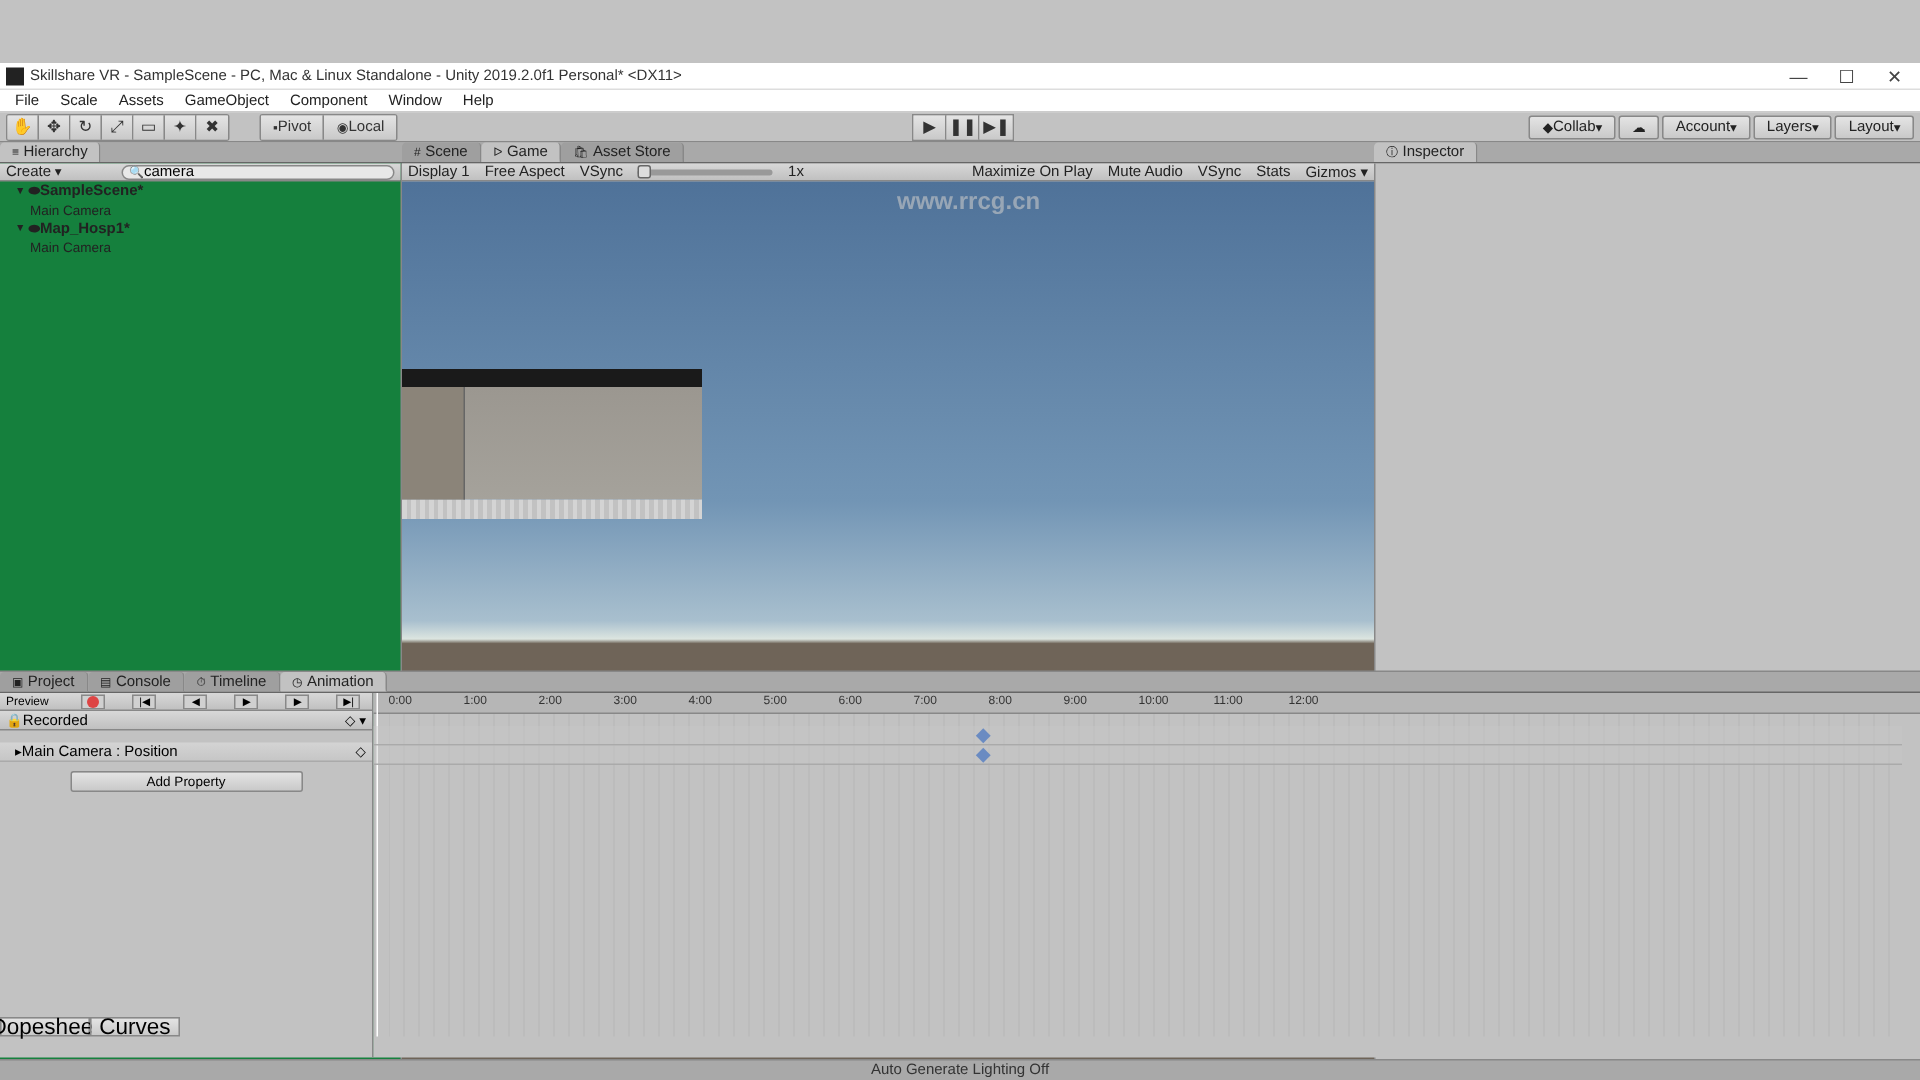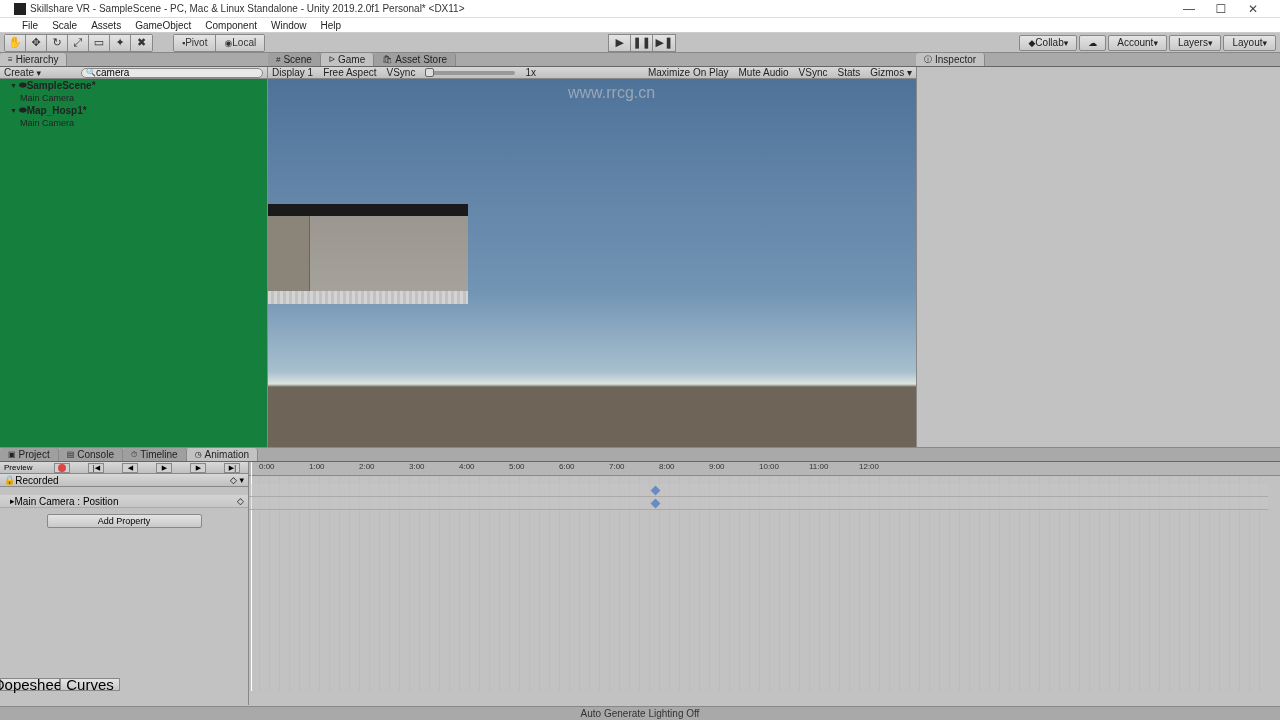--- a/index.html
+++ b/index.html
@@ -1,24 +1,24 @@
 <!DOCTYPE html>
 <html><head>
 <meta charset="utf-8">
 <style>
 * { margin: 0; padding: 0; box-sizing: border-box; font-family: Arial, sans-serif; font-size: 10px; user-select: none; }
 body { background: #c2c2c2; overflow: hidden; width: 1280px; height: 720px; }
 
-.titlebar { height: 18px; background: #fff; display: flex; align-items: center; padding: 0 14px; border-bottom: 1px solid #ddd; }
+.titlebar { height: 18px; background: #fff; display: flex; align-items: center; padding: 0 4px; border-bottom: 1px solid #ddd; margin-top: 42px; }
 .titlebar .icon { width: 12px; height: 12px; margin-right: 4px; background: #222; }
 .titlebar .title { flex: 1; color: #333; font-size: 10px; }
 .titlebar .win-btns { display: flex; gap: 18px; padding-right: 6px; }
 .titlebar .win-btn { width: 14px; height: 14px; display: flex; align-items: center; justify-content: center; color: #444; font-size: 12px; }
 
-.menubar { height: 15px; background: #fff; display: flex; align-items: center; padding: 0 16px; gap: 2px; border-bottom: 1px solid #ccc; }
+.menubar { height: 15px; background: #fff; display: flex; align-items: center; padding: 0 4px; gap: 2px; border-bottom: 1px solid #ccc; }
 .menubar .menu { padding: 0 6px; color: #222; font-size: 10px; }
 
 .toolbar { height: 20px; background: #c2c2c2; display: flex; align-items: center; border-bottom: 1px solid #888; }
 .tool-group { display: flex; border: 1px solid #888; margin-left: 4px; border-radius: 2px; }
 .tool-btn { width: 21px; height: 16px; background: linear-gradient(#e4e4e4,#c9c9c9); border-right: 1px solid #888; display: flex; align-items: center; justify-content: center; color: #333; font-size: 11px; }
 .tool-btn:last-child { border-right: none; }
 .tool-btn.text { width: auto; padding: 0 8px; font-size: 9px; }
 .spacer { flex: 1; }
 .play-group { display: flex; border: 1px solid #888; }
 .play-group .tool-btn { width: 22px; }
@@ -77,21 +77,21 @@
 .anim-right { flex: 1; background: #c2c2c2; position: relative; }
 .ruler { height: 14px; background: #b6b6b6; border-bottom: 1px solid #888; position: relative; }
 .ruler .tick { position: absolute; top: 0; font-size: 8px; color: #333; }
 .track-area { position: absolute; top: 14px; left: 0; right: 12px; bottom: 14px; background: repeating-linear-gradient(90deg, #bcbcbc 0 1px, transparent 1px 10px); }
 .track-row { height: 13px; border-bottom: 1px solid #aaa; position: relative; background: rgba(200,200,200,0.4); }
 .keyframe { position: absolute; width: 7px; height: 7px; background: #6a8bc2; transform: rotate(45deg); top: 3px; }
 .playhead { position: absolute; top: 0; bottom: 14px; width: 1px; background: #fff; left: 2px; }
 
 .statusbar { height: 14px; background: #a9a9a9; border-top: 1px solid #888; display: flex; align-items: center; justify-content: center; padding: 0 6px; font-size: 9px; color: #333; }
 
-.watermark { position: absolute; color: rgba(150,150,150,0.4); font-size: 24px; pointer-events: none; font-weight: normal; }
+.watermark { position: absolute; color: rgba(150,150,150,0.4); font-size: 24px; pointer-events: none; font-weight: bold; margin-left: 30px; }
 </style>
 </head>
 <body>
 
 <div class="titlebar">
   <div class="icon"></div>
   <div class="title">Skillshare VR - SampleScene - PC, Mac &amp; Linux Standalone - Unity 2019.2.0f1 Personal* &lt;DX11&gt;</div>
   <div class="win-btns">
     <div class="win-btn">—</div>
     <div class="win-btn">☐</div>

